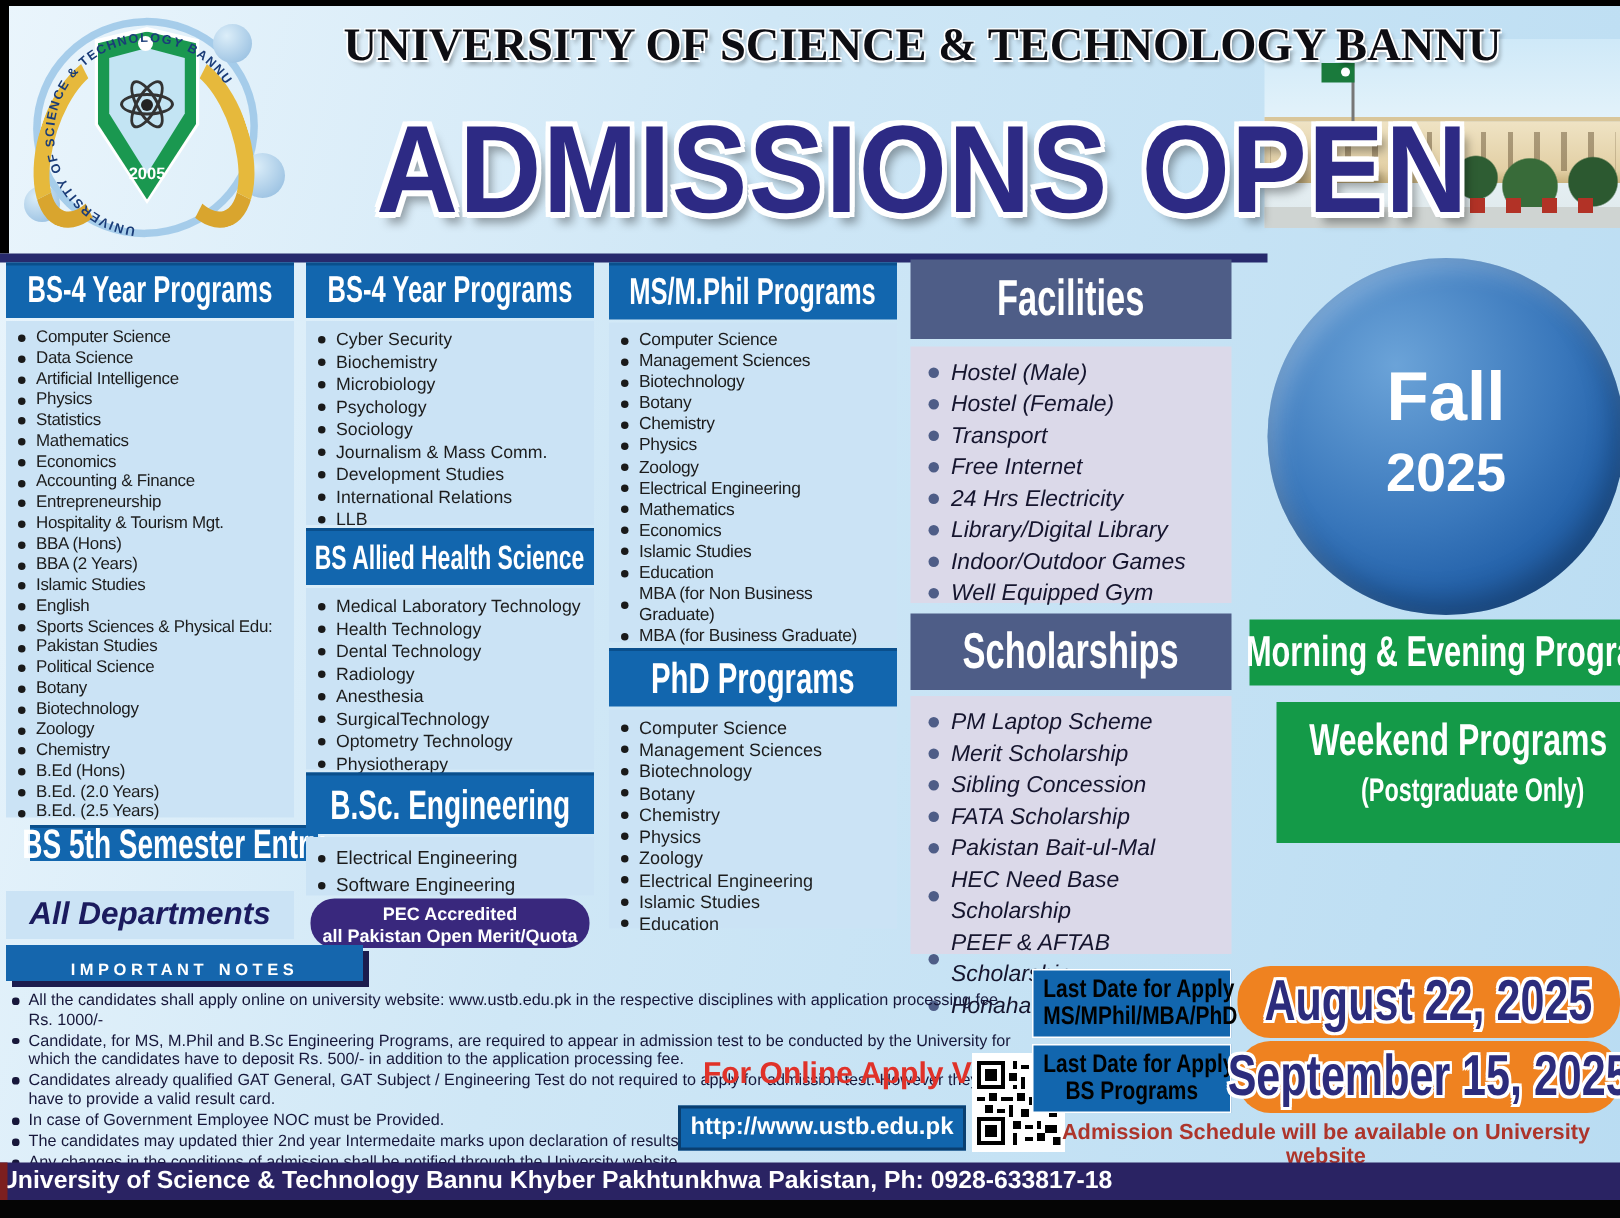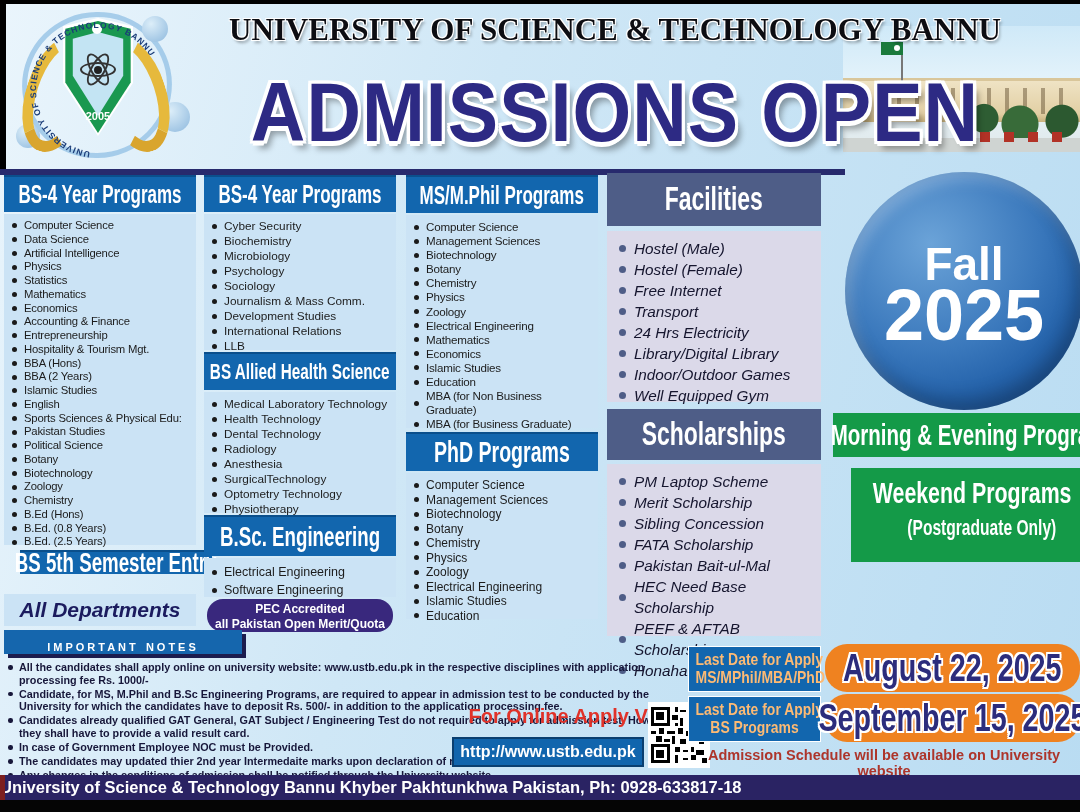--- a/index.html
+++ b/index.html
@@ -93,43 +93,43 @@
     font-style:italic; font-weight:bold; font-size:21px; color:#1b1b5e; }
   #pec-badge { background:#39287d; border-radius:16px; color:#fff; font-weight:bold; font-size:12px;
     text-align:center; line-height:14.5px; padding-top:3px; }
 
   
   #fall-circle { left:845px; top:172px; width:238px; height:238px; border-radius:50%;
     background:radial-gradient(circle at 36% 30%, #6ba3d8 0%, #3a78bc 48%, #2563ab 68%, #154a90 100%);
     box-shadow:inset -6px -10px 18px rgba(0,0,0,.25), inset 6px 8px 14px rgba(255,255,255,.25);
     display:flex; flex-direction:column; align-items:center; justify-content:center; color:#fff; font-weight:bold; }
   #fall-circle .l1 { font-size:46px; line-height:48px; }
-  #fall-circle .l2 { font-size:72px; line-height:54px; }
+  #fall-circle .l2 { font-size:36px; line-height:54px; }
   .green-bar { background:#149a48; color:#fff; display:flex; align-items:center; justify-content:center; }
   .green-bar span, #weekend span { display:inline-block; transform:scale(.82,1.15); font-weight:bold; white-space:nowrap; }
   #morning span { font-size:25px; }
   #weekend { background:#149a48; color:#fff; text-align:center; padding-top:10px; }
   #weekend .w1 { font-size:26px; }
   #weekend .w2 { font-size:19px; margin-top:8px;padding-left:33px; }
 
   
   #notes-bar { left:4px; top:630px; width:238px; height:24px; background:#1566ad;
     box-shadow:4px 4px 0 #1c1c4e; display:flex; align-items:flex-end; justify-content:center; }
   #notes-bar span { color:#fff; font-weight:bold; font-size:15px; letter-spacing:3px; font-variant:small-caps; text-transform:lowercase; }
   #notes-list { left:6px; top:661px; width:676px; list-style:none; }
-  #notes-list li { position:relative; padding-left:13px; font-size:10.8px; font-weight:bold; color:#17173a; line-height:12.6px; margin-bottom:1.5px; }
+  #notes-list li { position:relative; padding-left:13px; font-size:10.8px; font-weight:normal; color:#17173a; line-height:12.6px; margin-bottom:1.5px; }
   #notes-list li::before { content:""; position:absolute; left:2px; top:4px; width:4.5px; height:4.5px; border-radius:50%; background:#17173a; }
 
   
   #apply-visit { left:455px; top:705px; width:235px; text-align:center; color:#e03229; font-weight:bold; font-size:20px; }
   #url-bar { left:452px; top:737px; width:192px; height:30px; background:#1165ad; border:2px solid #0a3f70;
     color:#fff; font-weight:bold; font-size:16px; display:flex; align-items:center; justify-content:center; white-space:nowrap; }
   #qr { left:648px; top:702px; width:62px; height:66px; background:#fff; padding:3px; }
 
-  .deadline { background:#1266ae; color:#fdba74; text-align:center; display:flex; flex-direction:column; justify-content:center; border:1px solid #fff; }
+  .deadline { background:#1266ae; color:#000000; text-align:center; display:flex; flex-direction:column; justify-content:center; border:1px solid #fff; }
   .deadline span { display:inline-block; transform:scale(.9,1.1); font-weight:bold; font-size:15.5px; line-height:18px; white-space:nowrap; }
   .date-box { background:#ef8220; display:flex; align-items:center; justify-content:center;border-radius:22px; }
   .date-box span { display:inline-block; transform:scale(.82,1.1); font-weight:bold; font-size:35px; color:#2c2c7c; white-space:nowrap;
     text-shadow:-2px -2px 0 #fff,2px -2px 0 #fff,-2px 2px 0 #fff,2px 2px 0 #fff,-2px 0 0 #fff,2px 0 0 #fff,0 -2px 0 #fff,0 2px 0 #fff; }
   #schedule-note { left:688px; top:747px; width:392px; text-align:center; color:#ad352b; font-weight:bold; font-size:14.5px; }
 
   
   #footer { left:0; top:775px; width:1080px; height:25px; background:#2a2363; display:flex; align-items:center; }
   #footer span { color:#fff; font-weight:bold; font-size:16.5px; }
   #footer-sliver { left:0; top:775px; width:5px; height:25px; background:#7c1f1f; }
@@ -200,21 +200,21 @@
       <li>Islamic Studies</li>
       <li>English</li>
       <li>Sports Sciences &amp; Physical Edu:</li>
       <li>Pakistan Studies</li>
       <li>Political Science</li>
       <li>Botany</li>
       <li>Biotechnology</li>
       <li>Zoology</li>
       <li>Chemistry</li>
       <li>B.Ed (Hons)</li>
-      <li>B.Ed. (0.8 Years)</li>
+      <li>B.Ed. (2.0 Years)</li>
       <li>B.Ed. (2.5 Years)</li>
     </ul>
   <div class="abs col-header" style="left:20px;top:550px;width:192px;height:24px">
       <span style="font-size:22px">BS 5th Semester Entry</span>
     </div>
   <div class="abs" id="all-dept" style="left:4px;top:594px;width:192px;height:32px">All Departments</div>
 
   <div class="abs col-header" style="left:204px;top:175px;width:192px;height:37px">
       <span>BS-4 Year Programs</span>
     </div>
@@ -289,22 +289,22 @@
       <li>Islamic Studies</li>
       <li>Education</li>
     </ul>
 
   <div class="abs col-header big-header" style="left:607px;top:173px;width:214px;height:53px;background:#4e5d87;border-top:none">
       <span>Facilities</span>
     </div>
   <ul class="abs list lav" id="fac-list" style="left:607px;top:231px;width:214px;height:171px;padding-top:7px">
       <li>Hostel (Male)</li>
       <li>Hostel (Female)</li>
+      <li>Transport</li>
       <li>Free Internet</li>
-      <li>Transport</li>
       <li>24 Hrs Electricity</li>
       <li>Library/Digital Library</li>
       <li>Indoor/Outdoor Games</li>
       <li>Well Equipped Gym</li>
     </ul>
   <div class="abs col-header big-header" style="left:607px;top:409px;width:214px;height:51px;background:#4e5d87;border-top:none">
       <span>Scholarships</span>
     </div>
   <ul class="abs list lav" id="sch-list" style="left:607px;top:464px;width:214px;height:172px;padding-top:7px">
       <li>PM Laptop Scheme</li>

